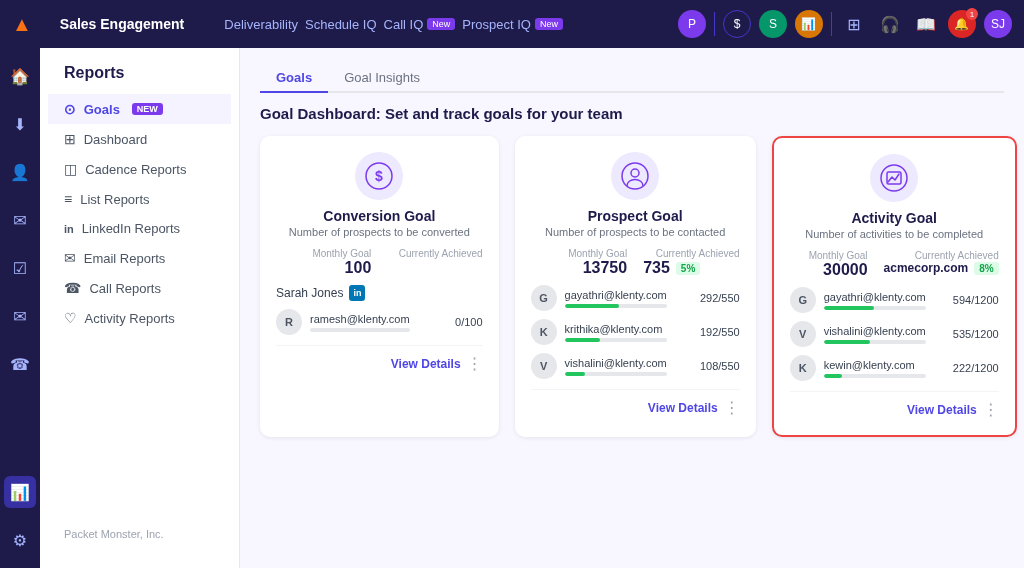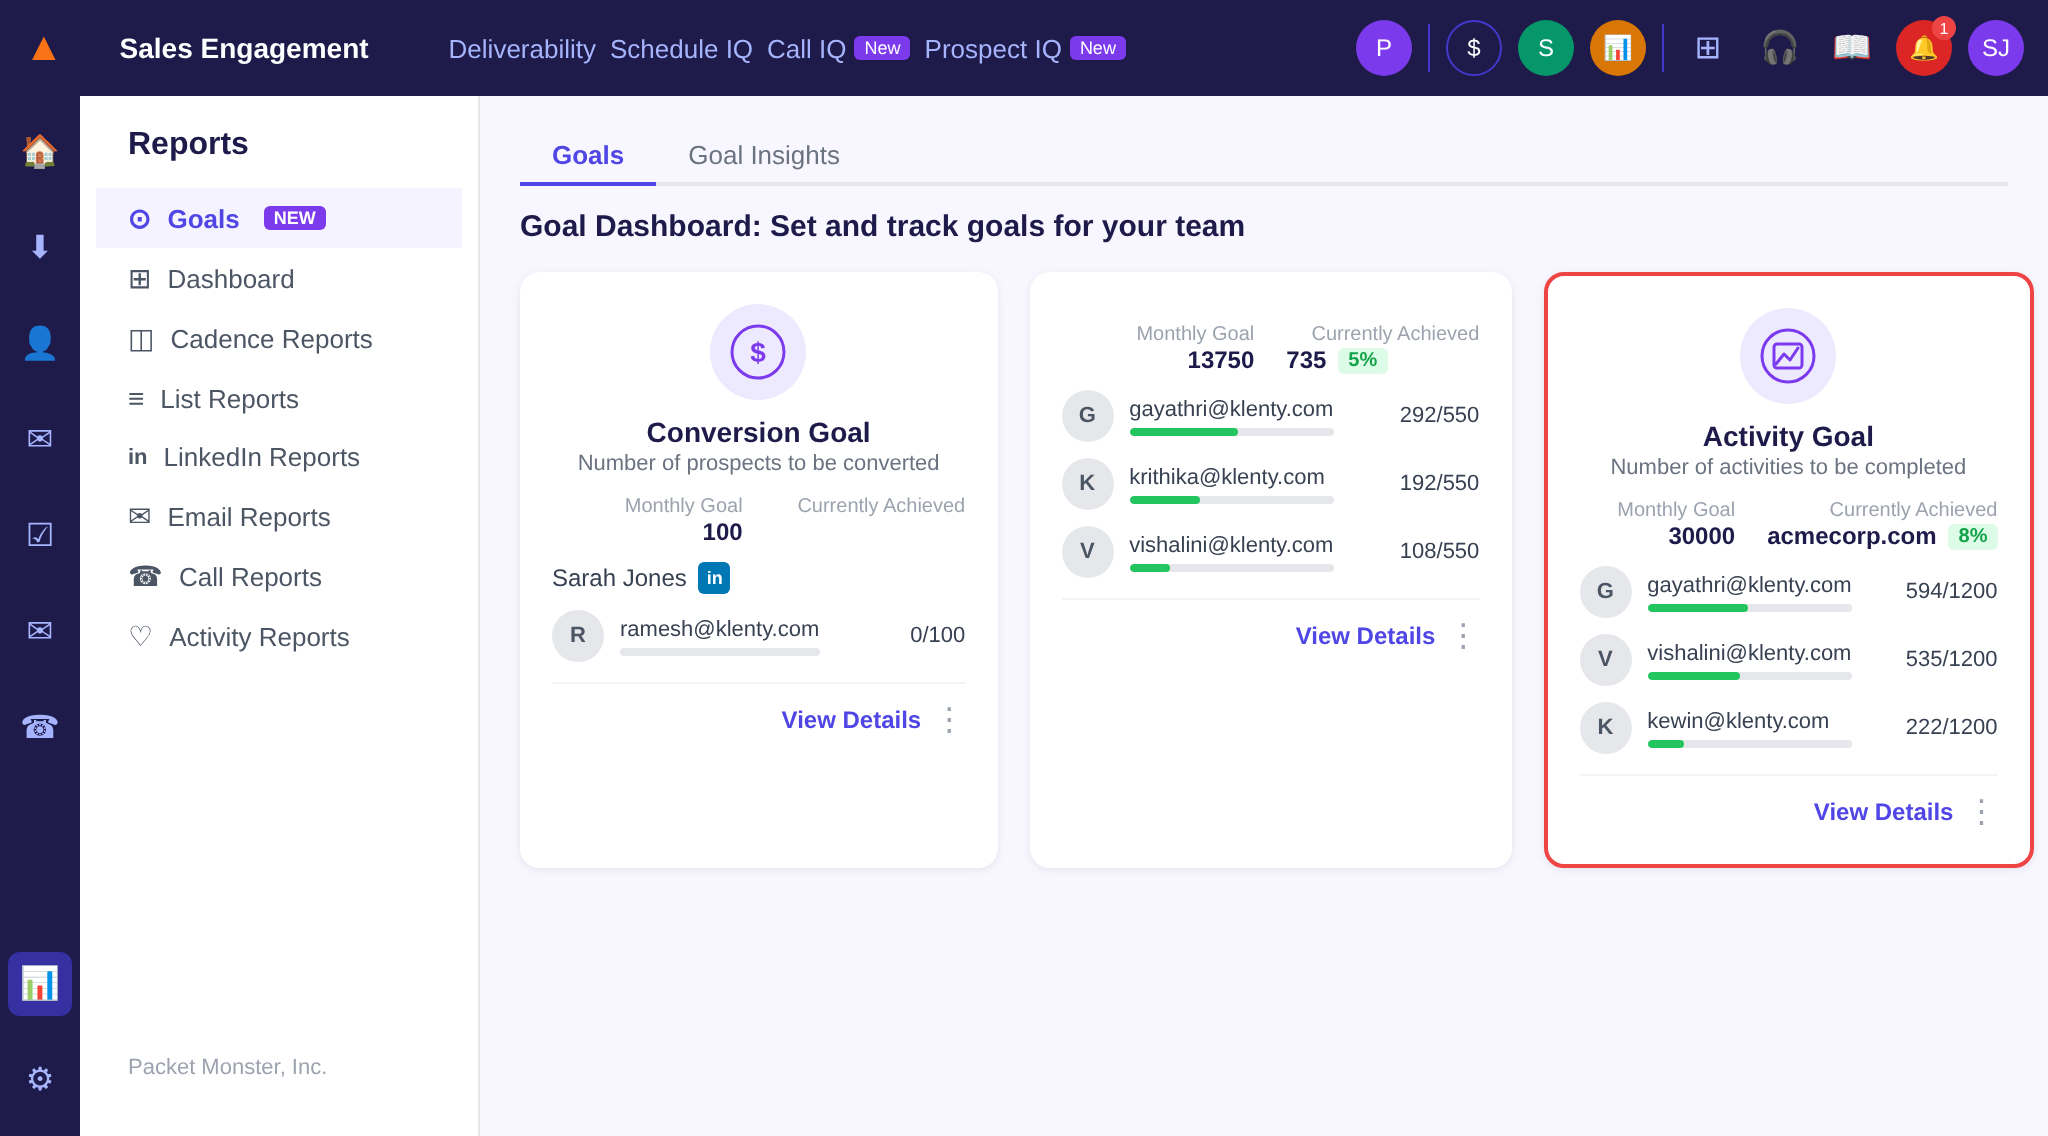--- a/index.html
+++ b/index.html
@@ -215,21 +215,21 @@
     }
 
     .card-stats {
       display: flex;
       gap: 16px;
       margin: 10px 0 8px;
       text-align: right;
     }
     .stat-group { flex: 1; }
     .stat-label { font-size: 10px; color: #9ca3af; }
-    .stat-value { font-size: 12px; font-weight: 700; color: #1e1b4b; }
+    .stat-value { font-size: 16px; font-weight: 700; color: #1e1b4b; }
 
     .achieved-row {
       display: flex;
       align-items: center;
       gap: 6px;
     }
     .achieved-badge {
       font-size: 10px;
       padding: 1px 5px;
       border-radius: 3px;
@@ -452,20 +452,31 @@
           </div>
         </div>
 
         <div class="card-footer">
           <button class="view-details-btn">View Details</button>
           <span class="more-icon">⋮</span>
         </div>
       </div>
 
       <div class="goal-card">
+        <div class="card-header">
+          <div class="card-icon">
+              <svg width="28" height="28" viewBox="0 0 28 28" fill="none">
+    <circle cx="14" cy="14" r="13" stroke="#7c3aed" stroke-width="1.5" fill="#ede9fe"></circle>
+    <circle cx="14" cy="11" r="4" stroke="#7c3aed" stroke-width="1.5"></circle>
+    <path d="M6 24c0-4 3.6-6.5 8-6.5s8 2.5 8 6.5" stroke="#7c3aed" stroke-width="1.5"></path>
+  </svg>
+            </div>
+          <div class="card-title">Prospect Goal</div>
+          <div class="card-subtitle">Number of prospects to be contacted</div>
+        </div>
 
         <div class="card-stats">
           <div class="stat-group">
             <div class="stat-label">Monthly Goal</div>
             <div class="stat-value">13750</div>
           </div>
           <div class="stat-group">
             <div class="stat-label">Currently Achieved</div>
             <div class="achieved-row">
               <span class="stat-value">735</span>

